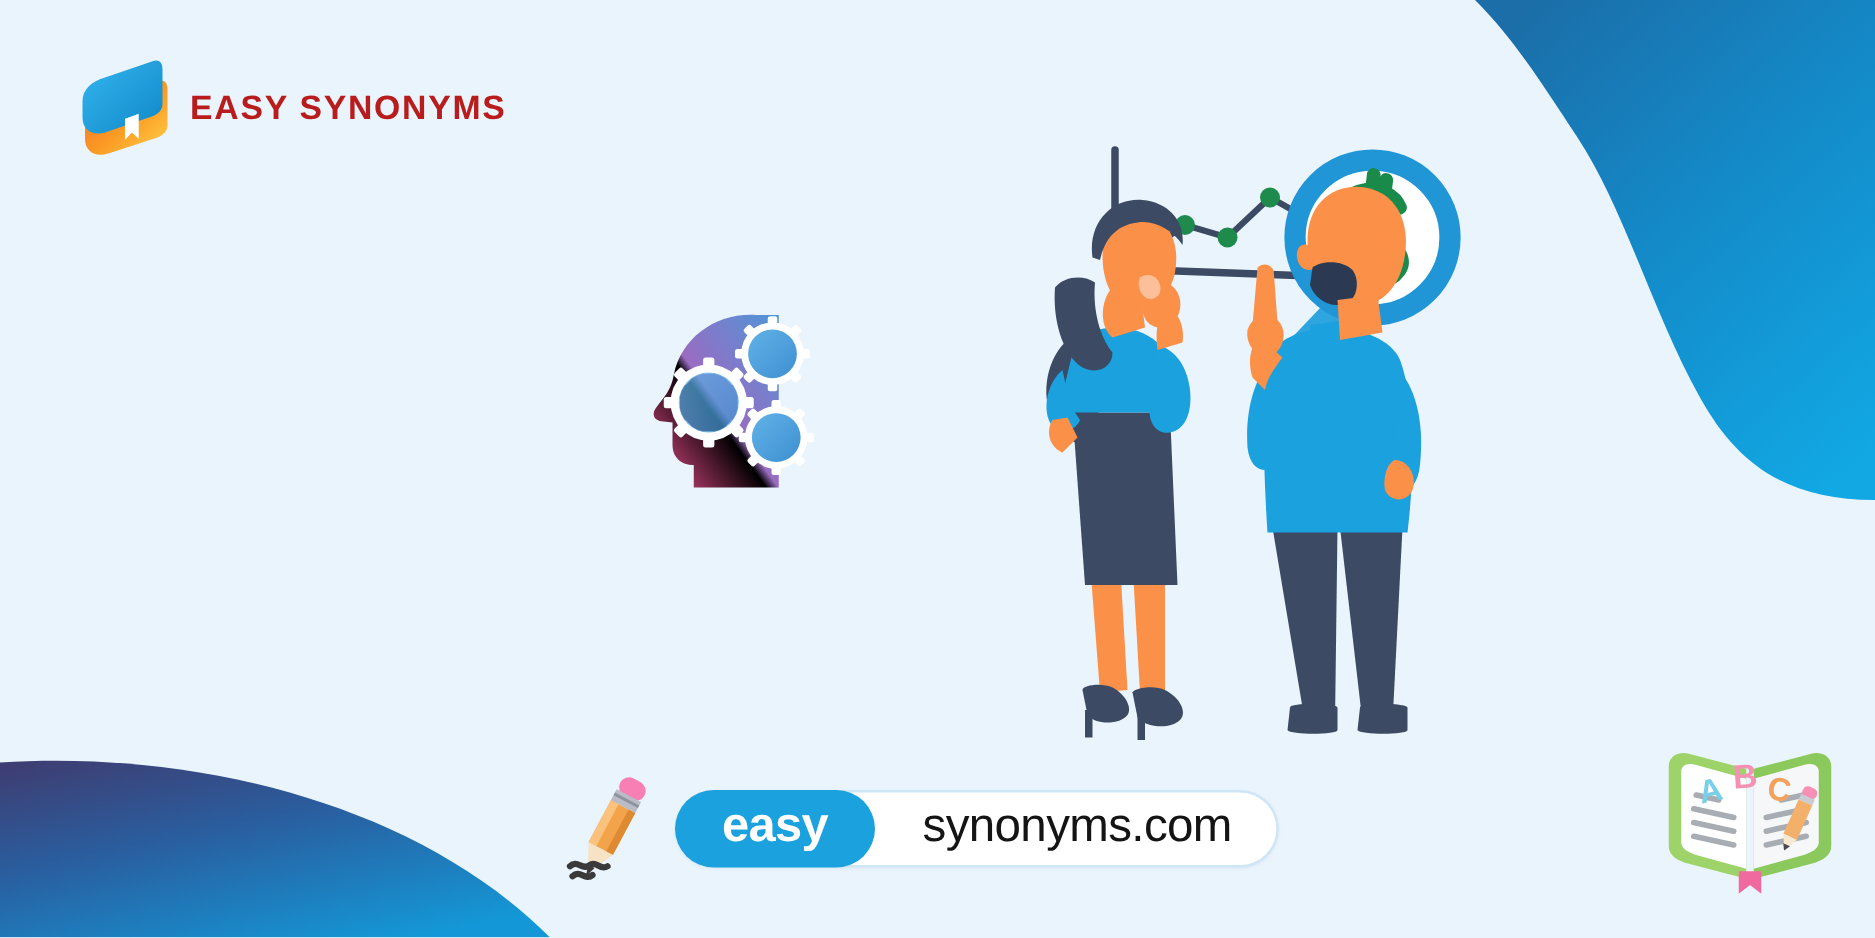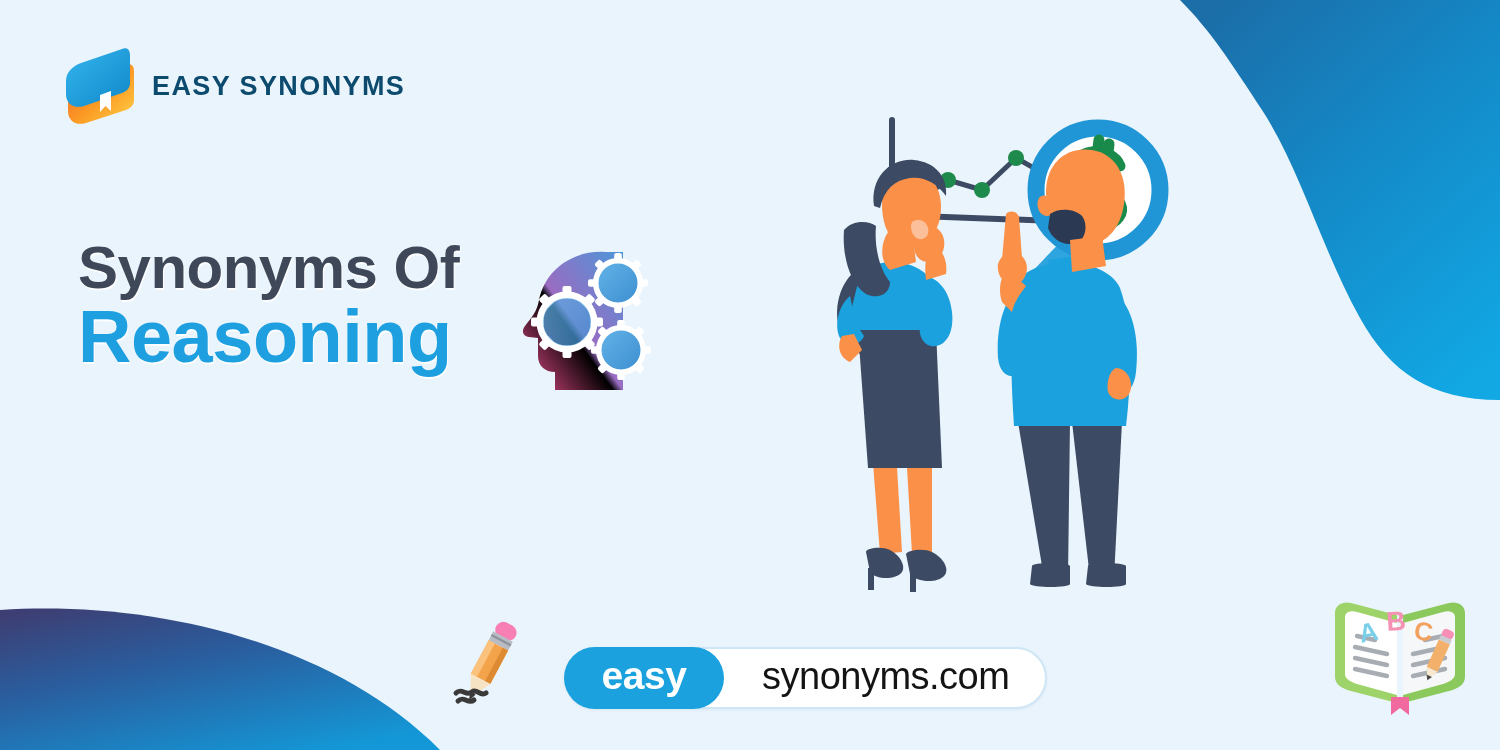--- a/index.html
+++ b/index.html
@@ -32,21 +32,21 @@
     display:flex;
     align-items:center;
     gap:14px;
   }
   .logo-mark { width:78px; height:82px; flex:0 0 auto; }
   .logo-text { display:flex; flex-direction:column; line-height:1; }
   .logo-title {
     font-size:27px;
     font-weight:bold;
     letter-spacing:1.4px;
-    color:#0c4a6e;
+    color:#b91c1c;
     white-space:nowrap;
   }
   .logo-sub {
     margin-top:9px;
     font-size:19px;
     font-weight:bold;
     letter-spacing:3.1px;
     color:#1d2330;
     white-space:nowrap;
   }
@@ -86,22 +86,21 @@
     position:absolute;
     left:820px; top:80px;
     width:400px; height:560px;
   }
 
   
   .footer-url {
     position:absolute;
     left:452px; top:617px;
     display:flex;
-    align-items:flex-end;
-    gap:24px;
+    align-items:center;
   }
   .pencil-icon { width:74px; height:92px; flex:0 0 auto; margin-right:14px; }
   .url-pill {
     position:relative;
     height:62px;
     background:#ffffff;
     border:2px solid #cfe6f6;
     border-radius:34px;
     display:flex;
     align-items:center;
@@ -186,24 +185,20 @@
       <path d="M6,36 C6,26 14,20 24,17 L62,4 C67,2 70,5 70,10 L70,38
                C70,43 67,46 62,48 L24,61 C14,64 6,59 6,49 Z" fill="url(#lgBlue)"></path>
 
       <path d="M40,50 L51,46 L51,66 L45.5,61 L40,67 Z" fill="#ffffff"></path>
     </svg>
     <div class="logo-text">
       <div class="logo-title">EASY SYNONYMS</div>
     </div>
   </div>
 
-  <div class="headline">
-    <div class="title-line1">Synonyms Of</div>
-    <div class="title-line2">Reasoning</div>
-  </div>
 
   <svg class="brain-icon" viewBox="0 0 152 155" xmlns="http://www.w3.org/2000/svg">
     <defs>
       <linearGradient id="headGrad" x1="0" y1="1" x2="1" y2="0">
         <stop offset="0%" stop-color="#ef4f8f"></stop>
         <stop offset="45%" stop-color="#a濃"></stop>
         <stop offset="50%" stop-color="#9a6cc2"></stop>
         <stop offset="100%" stop-color="#4d96d8"></stop>
       </linearGradient>
       <linearGradient id="gearGrad" x1="0" y1="0" x2="1" y2="1">

